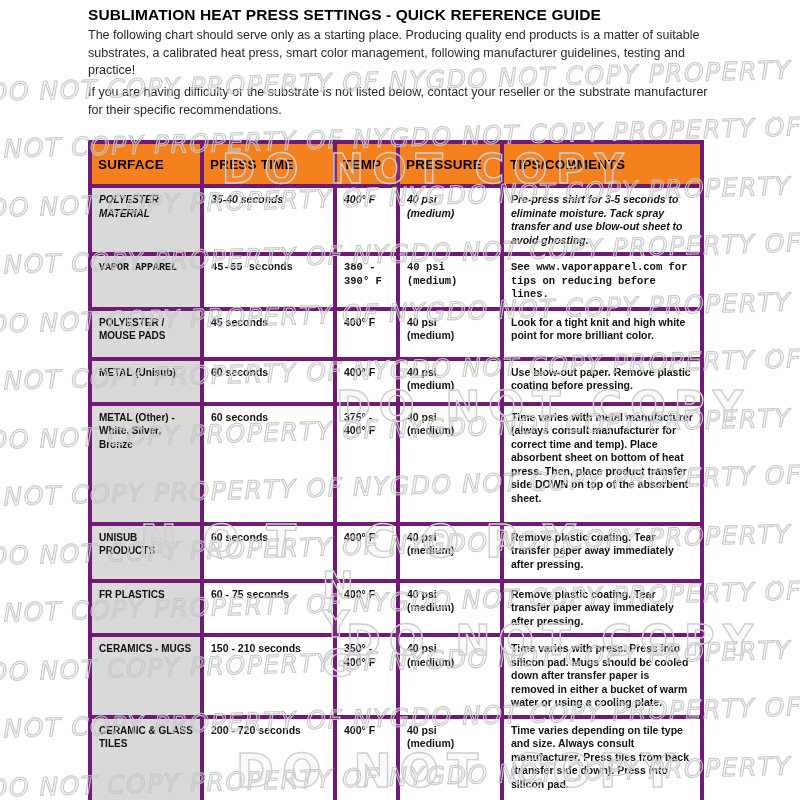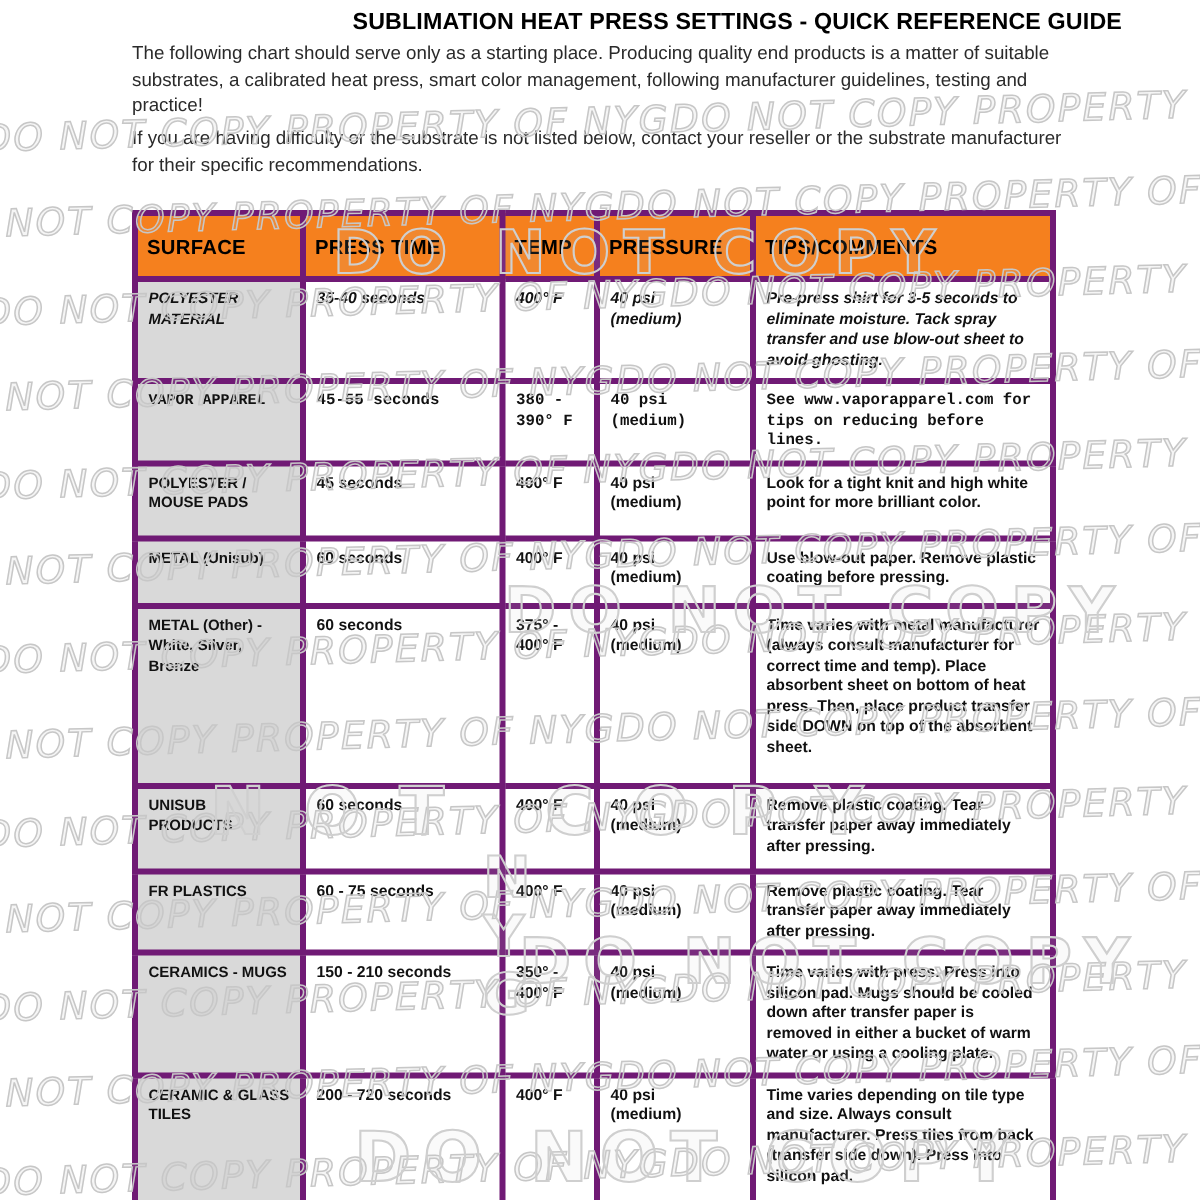--- a/index.html
+++ b/index.html
@@ -4,21 +4,21 @@
 <style>
   html,body{margin:0;padding:0;background:#ffffff;}
   #page{
     position:relative;width:800px;height:800px;background:#ffffff;
     font-family:"Liberation Sans","DejaVu Sans",sans-serif;color:#1a1a1a;
     overflow:hidden;
   }
   
   .doc-title{
     position:absolute;left:88px;top:6px;width:660px;
-    font-size:15.5px;font-weight:bold;color:#000;letter-spacing:.1px;text-align:right;
+    font-size:15.5px;font-weight:bold;color:#000;letter-spacing:.1px;
   }
   .intro{
     position:absolute;left:88px;width:632px;
     font-size:12.5px;line-height:17.5px;color:#2a2a2a;
   }
   #intro1{top:27px;}
   #intro2{top:84px;}
   
   table.settings{
     position:absolute;left:88px;top:140px;

